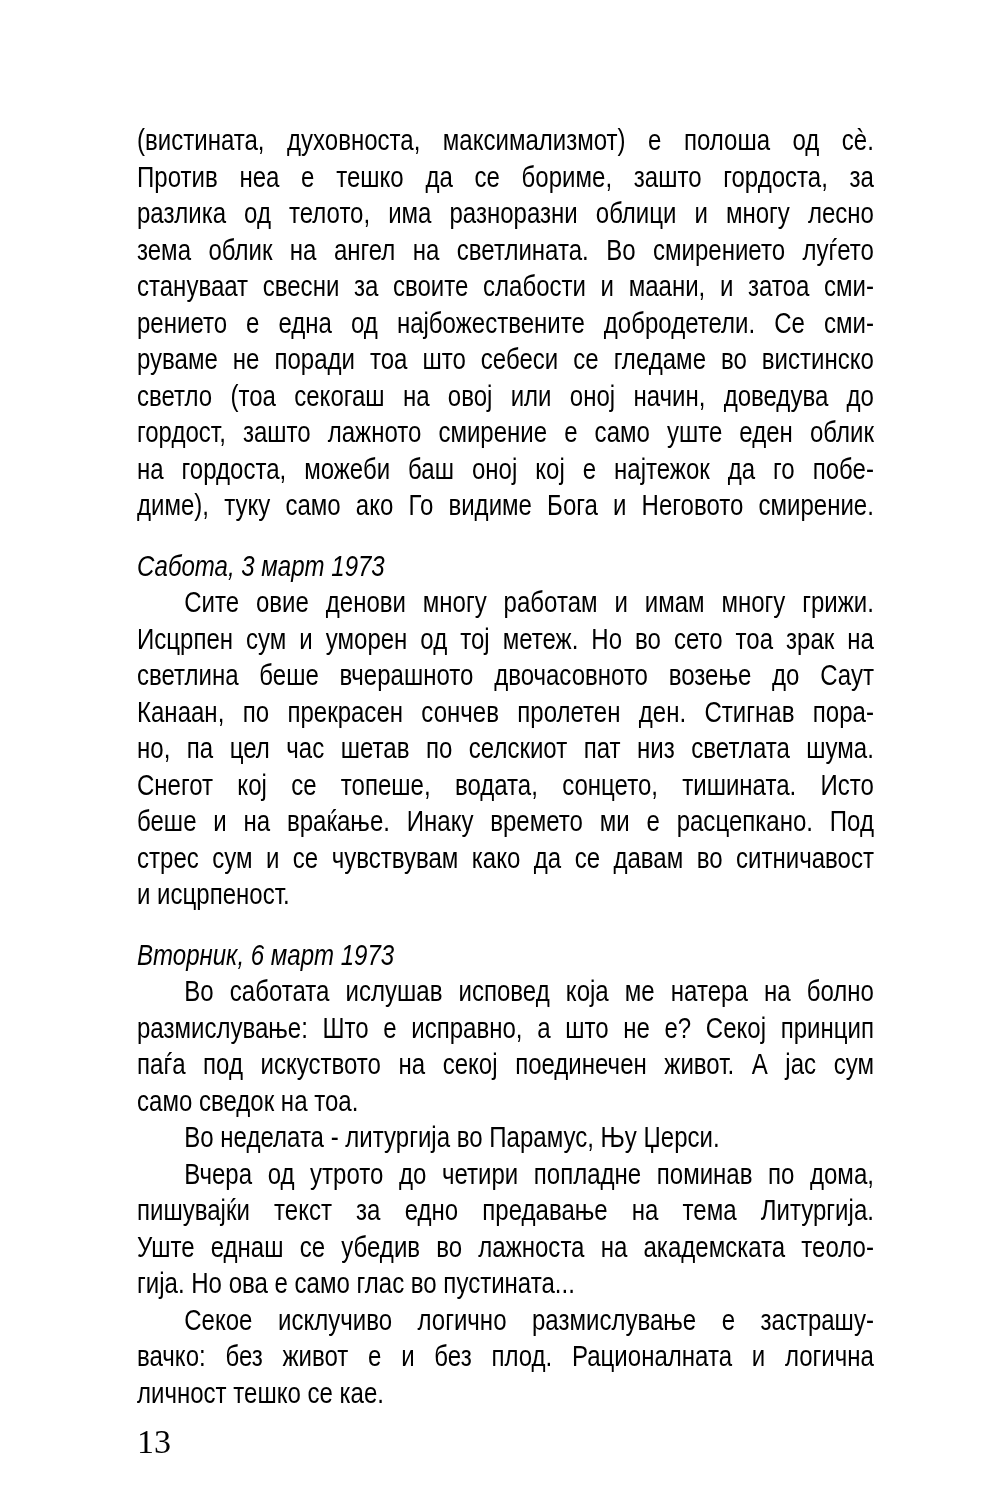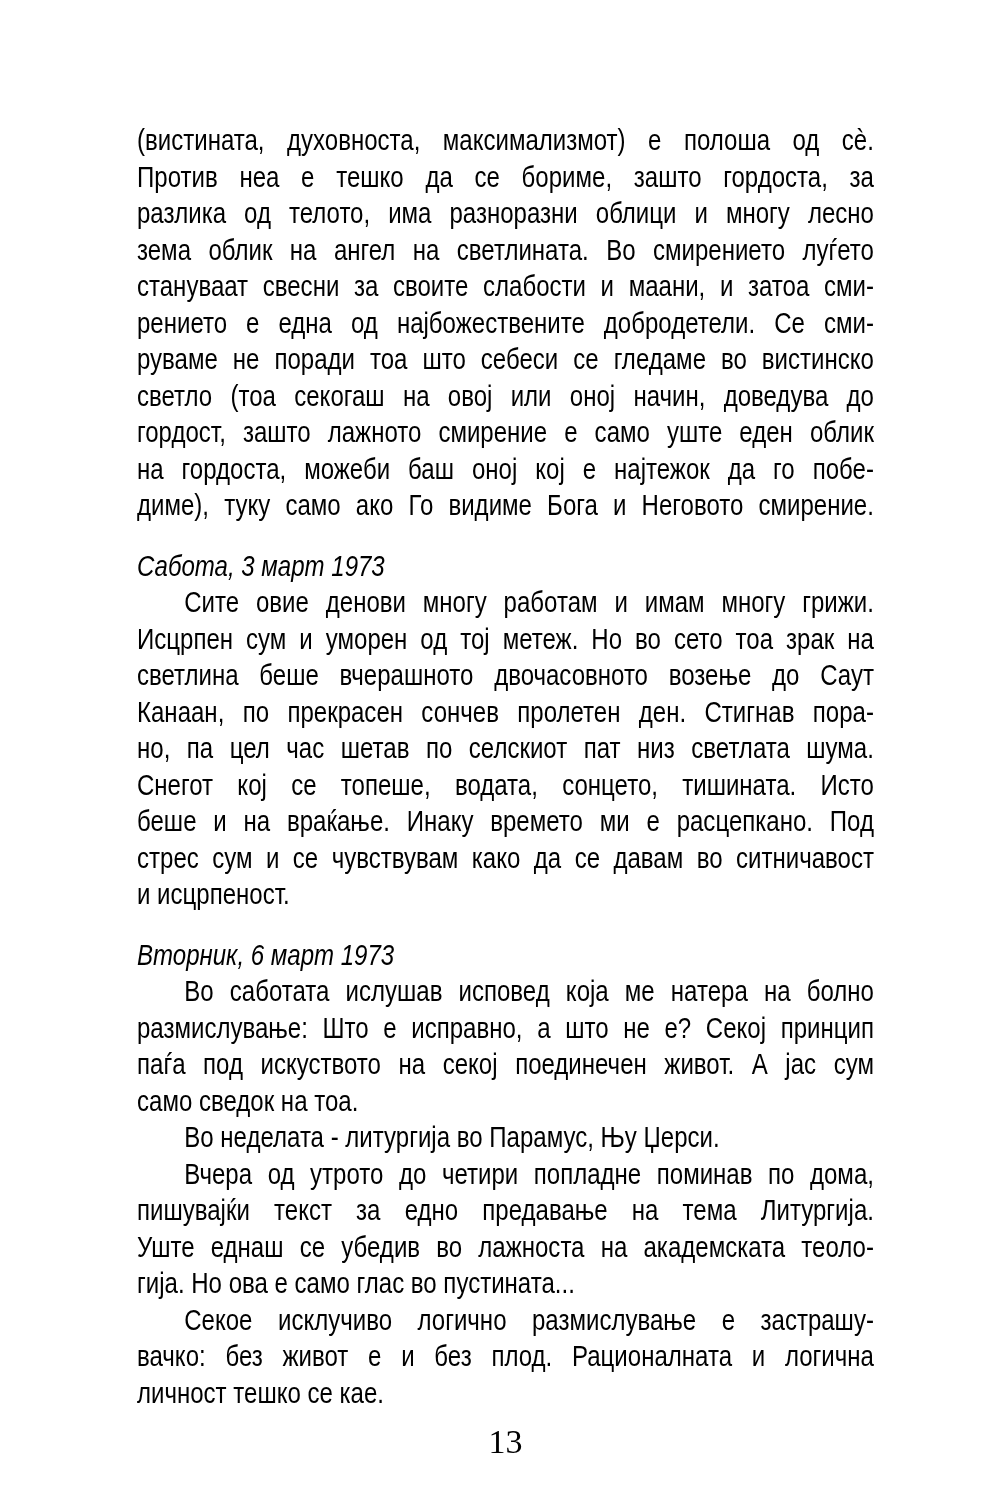--- a/index.html
+++ b/index.html
@@ -42,21 +42,21 @@
     font-size: 30px;
     line-height: 36.5px;
     margin: 24px 0 0 0;
     text-align: left;
   }
   .page-number {
     position: absolute;
     left: 137px;
     top: 1423px;
     width: 737px;
-    text-align: center;
+    text-align: left;
     font-family: "Liberation Serif", serif;
     font-size: 34px;
     line-height: 1.1;
     color: #000000;
   }
 </style>
 </head>
 <body>
 
 <div class="page">

